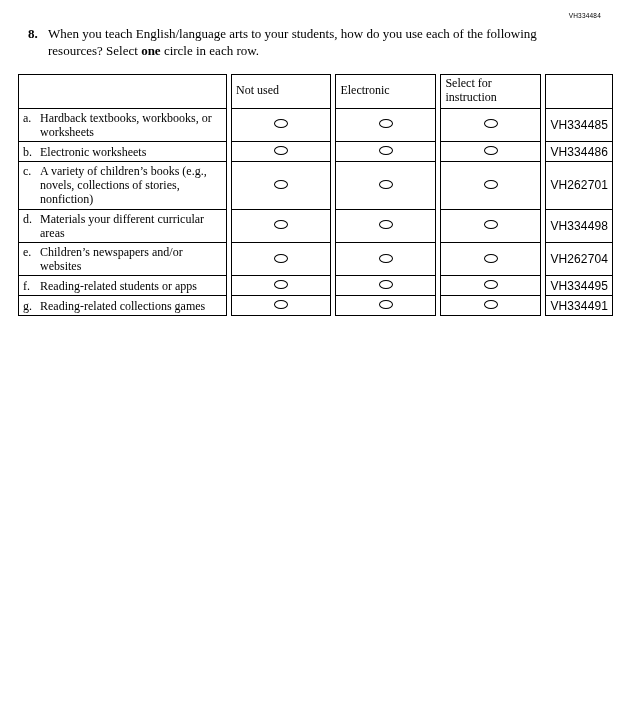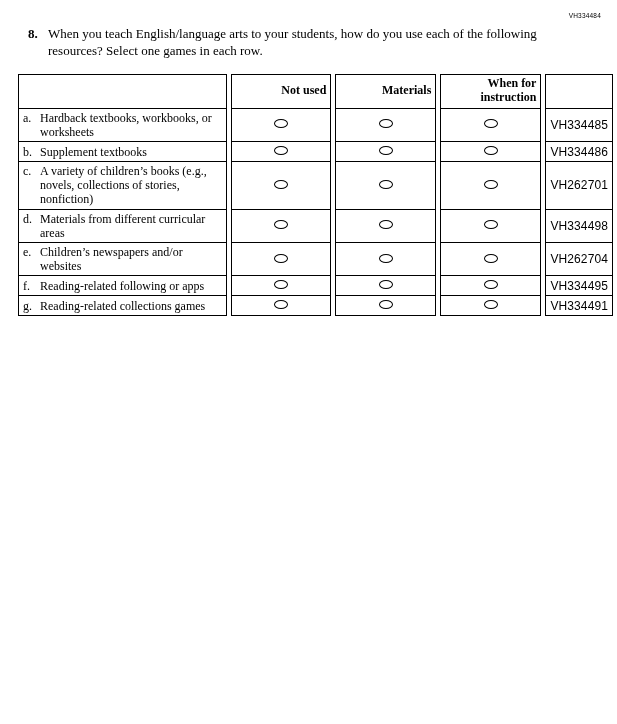--- a/index.html
+++ b/index.html
@@ -30,42 +30,42 @@
     width: 530px;
     font-size: 13px;
     line-height: 1.3;
   }
   .qnum {
     font-weight: bold;
     flex: 0 0 auto;
     width: 20px;
   }
   .qtext { flex: 1; }
-  .qtext b { font-weight: normal; }
+  .qtext b { font-weight: bold; }
 
   .table-wrap { margin-left: 14px; }
   table.resources {
     border-collapse: separate;
     border-spacing: 4px 0;
   }
   table.resources th,
   table.resources td {
     border-left: 1px solid #000;
     border-right: 1px solid #000;
     border-top: 1px solid #000;
     padding: 2px 4px;
     font-size: 12px;
     background: #fff;
   }
   table.resources tr:last-child td {
     border-bottom: 1px solid #000;
   }
   table.resources th {
-    font-weight: bold;
-    text-align: right;
+    font-weight: normal;
+    text-align: left;
     vertical-align: middle;
     height: 34px;
     line-height: 1.15;
   }
   th.label-col, td.label-cell { width: 212px; }
   th.bubble-col, td.bubble-cell { width: 102px; }
   th.code-col, td.code-cell { width: 40px; }
 
   td.label-cell {
     vertical-align: middle;
@@ -97,52 +97,52 @@
     letter-spacing: 0.1px;
   }
 </style>
 </head>
 <body>
 
 <div class="page-code">VH334484</div>
 
 <div class="question">
   <span class="qnum">8.</span>
-  <span class="qtext"><span>When you teach English/language arts to your students, how do you use each of the following resources? Select </span><b>one</b><span> games in each row.</span></span>
+  <span class="qtext"><span>When you teach English/language arts to your students, how do you use each of the following resources? Select </span><b>one</b><span> circle in each row.</span></span>
 </div>
 
 <div class="table-wrap">
 <table class="resources">
   <tbody>
         <tr>
     <th class="label-col"></th>
     <th class="bubble-col">Not used</th>
-    <th class="bubble-col">Materials</th>
-    <th class="bubble-col">When for instruction</th>
+    <th class="bubble-col">Electronic</th>
+    <th class="bubble-col">Select for instruction</th>
     <th class="code-col"></th>
   </tr>
 
   <tr>
     <td class="label-cell">
       <div class="row-label">
         <span class="row-letter">a.</span>
         <span class="row-text">Hardback textbooks, workbooks, or worksheets</span>
       </div>
     </td>
     <td class="bubble-cell"><span class="bubble"></span></td>
     <td class="bubble-cell"><span class="bubble"></span></td>
     <td class="bubble-cell"><span class="bubble"></span></td>
     <td class="code-cell">VH334485</td>
   </tr>
 
   <tr>
     <td class="label-cell">
       <div class="row-label">
         <span class="row-letter">b.</span>
-        <span class="row-text">Supplement textbooks</span>
+        <span class="row-text">Electronic worksheets</span>
       </div>
     </td>
     <td class="bubble-cell"><span class="bubble"></span></td>
     <td class="bubble-cell"><span class="bubble"></span></td>
     <td class="bubble-cell"><span class="bubble"></span></td>
     <td class="code-cell">VH334486</td>
   </tr>
 
   <tr>
     <td class="label-cell">
@@ -154,21 +154,21 @@
     <td class="bubble-cell"><span class="bubble"></span></td>
     <td class="bubble-cell"><span class="bubble"></span></td>
     <td class="bubble-cell"><span class="bubble"></span></td>
     <td class="code-cell">VH262701</td>
   </tr>
 
   <tr>
     <td class="label-cell">
       <div class="row-label">
         <span class="row-letter">d.</span>
-        <span class="row-text">Materials from different curricular areas</span>
+        <span class="row-text">Materials your different curricular areas</span>
       </div>
     </td>
     <td class="bubble-cell"><span class="bubble"></span></td>
     <td class="bubble-cell"><span class="bubble"></span></td>
     <td class="bubble-cell"><span class="bubble"></span></td>
     <td class="code-cell">VH334498</td>
   </tr>
 
   <tr>
     <td class="label-cell">
@@ -180,21 +180,21 @@
     <td class="bubble-cell"><span class="bubble"></span></td>
     <td class="bubble-cell"><span class="bubble"></span></td>
     <td class="bubble-cell"><span class="bubble"></span></td>
     <td class="code-cell">VH262704</td>
   </tr>
 
   <tr>
     <td class="label-cell">
       <div class="row-label">
         <span class="row-letter">f.</span>
-        <span class="row-text">Reading-related following or apps</span>
+        <span class="row-text">Reading-related students or apps</span>
       </div>
     </td>
     <td class="bubble-cell"><span class="bubble"></span></td>
     <td class="bubble-cell"><span class="bubble"></span></td>
     <td class="bubble-cell"><span class="bubble"></span></td>
     <td class="code-cell">VH334495</td>
   </tr>
 
   <tr>
     <td class="label-cell">

